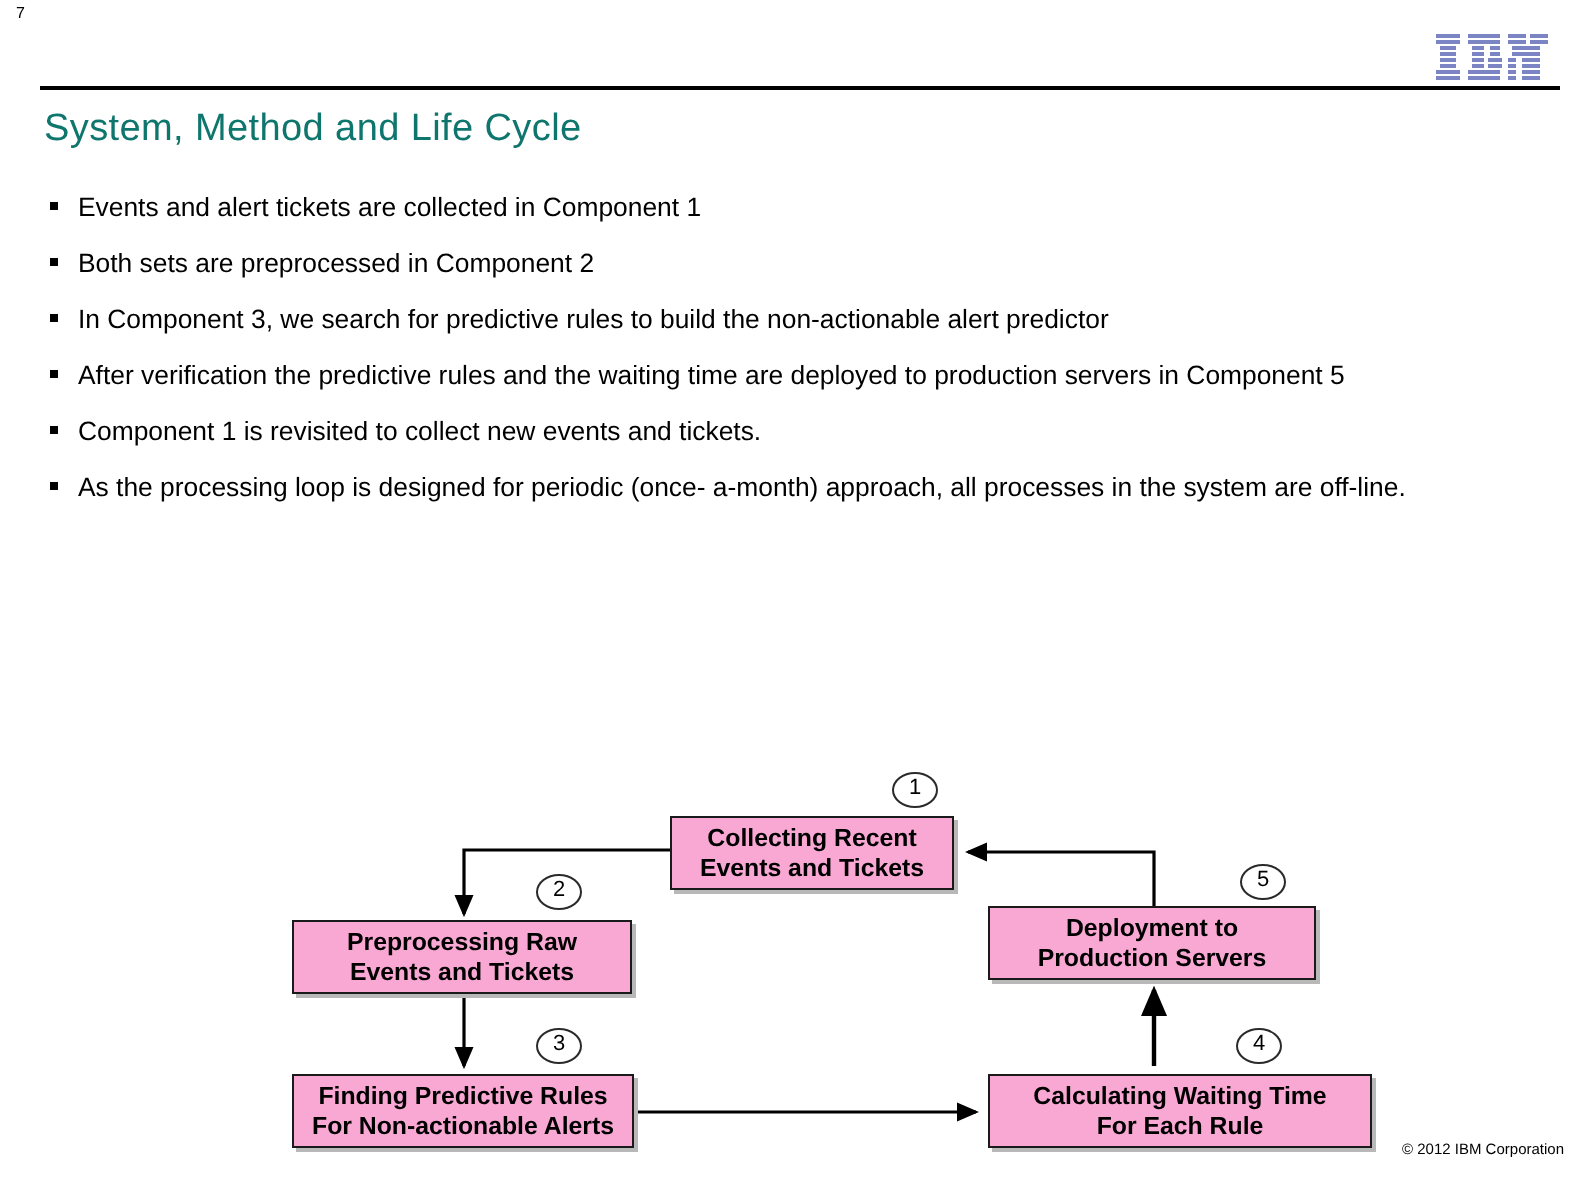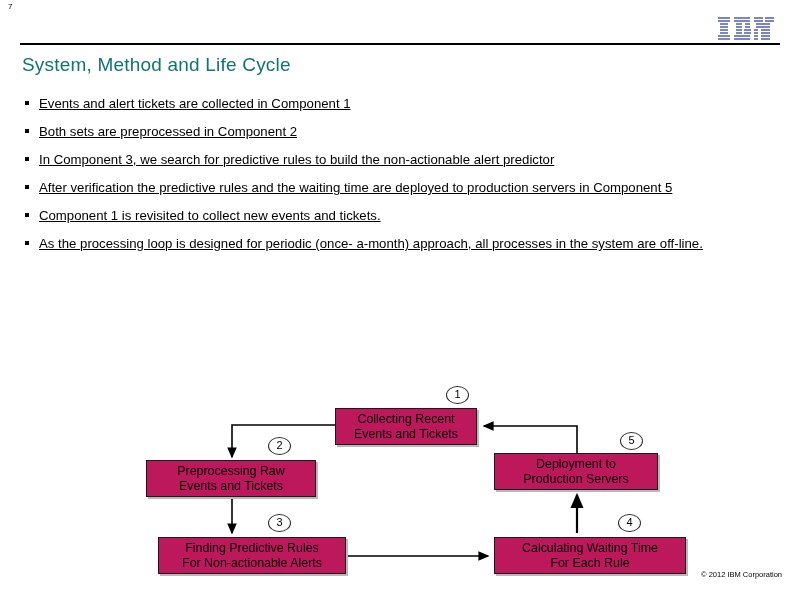--- a/index.html
+++ b/index.html
@@ -51,21 +51,20 @@
     letter-spacing: 0.2px;
     white-space: nowrap;
   }
 
   
   #bullet-list {
     position: absolute;
     left: 22px;
     top: 95px;
     width: 745px;
-    text-decoration: underline;
   }
   .bullet-item {
     position: relative;
     padding-left: 17px;
     font-size: 13.2px;
     color: #000000;
     line-height: 17px;
     margin-bottom: 11px;
   }
   .bullet-marker {
@@ -82,25 +81,25 @@
     position: absolute;
     left: 0px;
     top: 375px;
     width: 794px;
     height: 215px;
   }
   .node-box {
     position: absolute;
     box-sizing: border-box;
     border: 1.5px solid #1a1a1a;
-    background: #be185d;
+    background: #f9a8d4;
     box-shadow: 2px 2px 0 0 #b8b8b8;
     font-size: 12.4px;
     color: #000000;
-    font-weight: normal;
+    font-weight: bold;
     text-align: center;
     line-height: 15px;
     padding-top: 3px;
     white-space: pre-line;
   }
   .step-badge {
     position: absolute;
     width: 21px;
     height: 16px;
     border: 1.3px solid #2a2a2a;
@@ -242,21 +241,21 @@
     </svg>
 
     <div class="node-box" style="left:335px; top:33px; width:142px; height:37px;">Collecting Recent
 Events and Tickets</div>
     <div class="step-badge" style="left:446px; top:11px;">1</div>
 
     <div class="node-box" style="left:146px; top:85px; width:170px; height:37px;">Preprocessing Raw
 Events and Tickets</div>
     <div class="step-badge" style="left:268px; top:62px;">2</div>
 
-    <div class="node-box" style="left:158px; top:162px; width:188px; height:37px;">Finding Predictive Rules
+    <div class="node-box" style="left:146px; top:162px; width:171px; height:37px;">Finding Predictive Rules
 For Non-actionable Alerts</div>
     <div class="step-badge" style="left:268px; top:139px;">3</div>
 
     <div class="node-box" style="left:494px; top:162px; width:192px; height:37px;">Calculating Waiting Time
 For Each Rule</div>
     <div class="step-badge" style="left:618px; top:139px;">4</div>
 
     <div class="node-box" style="left:494px; top:78px; width:164px; height:37px;">Deployment to
 Production Servers</div>
     <div class="step-badge" style="left:620px; top:57px;">5</div>

